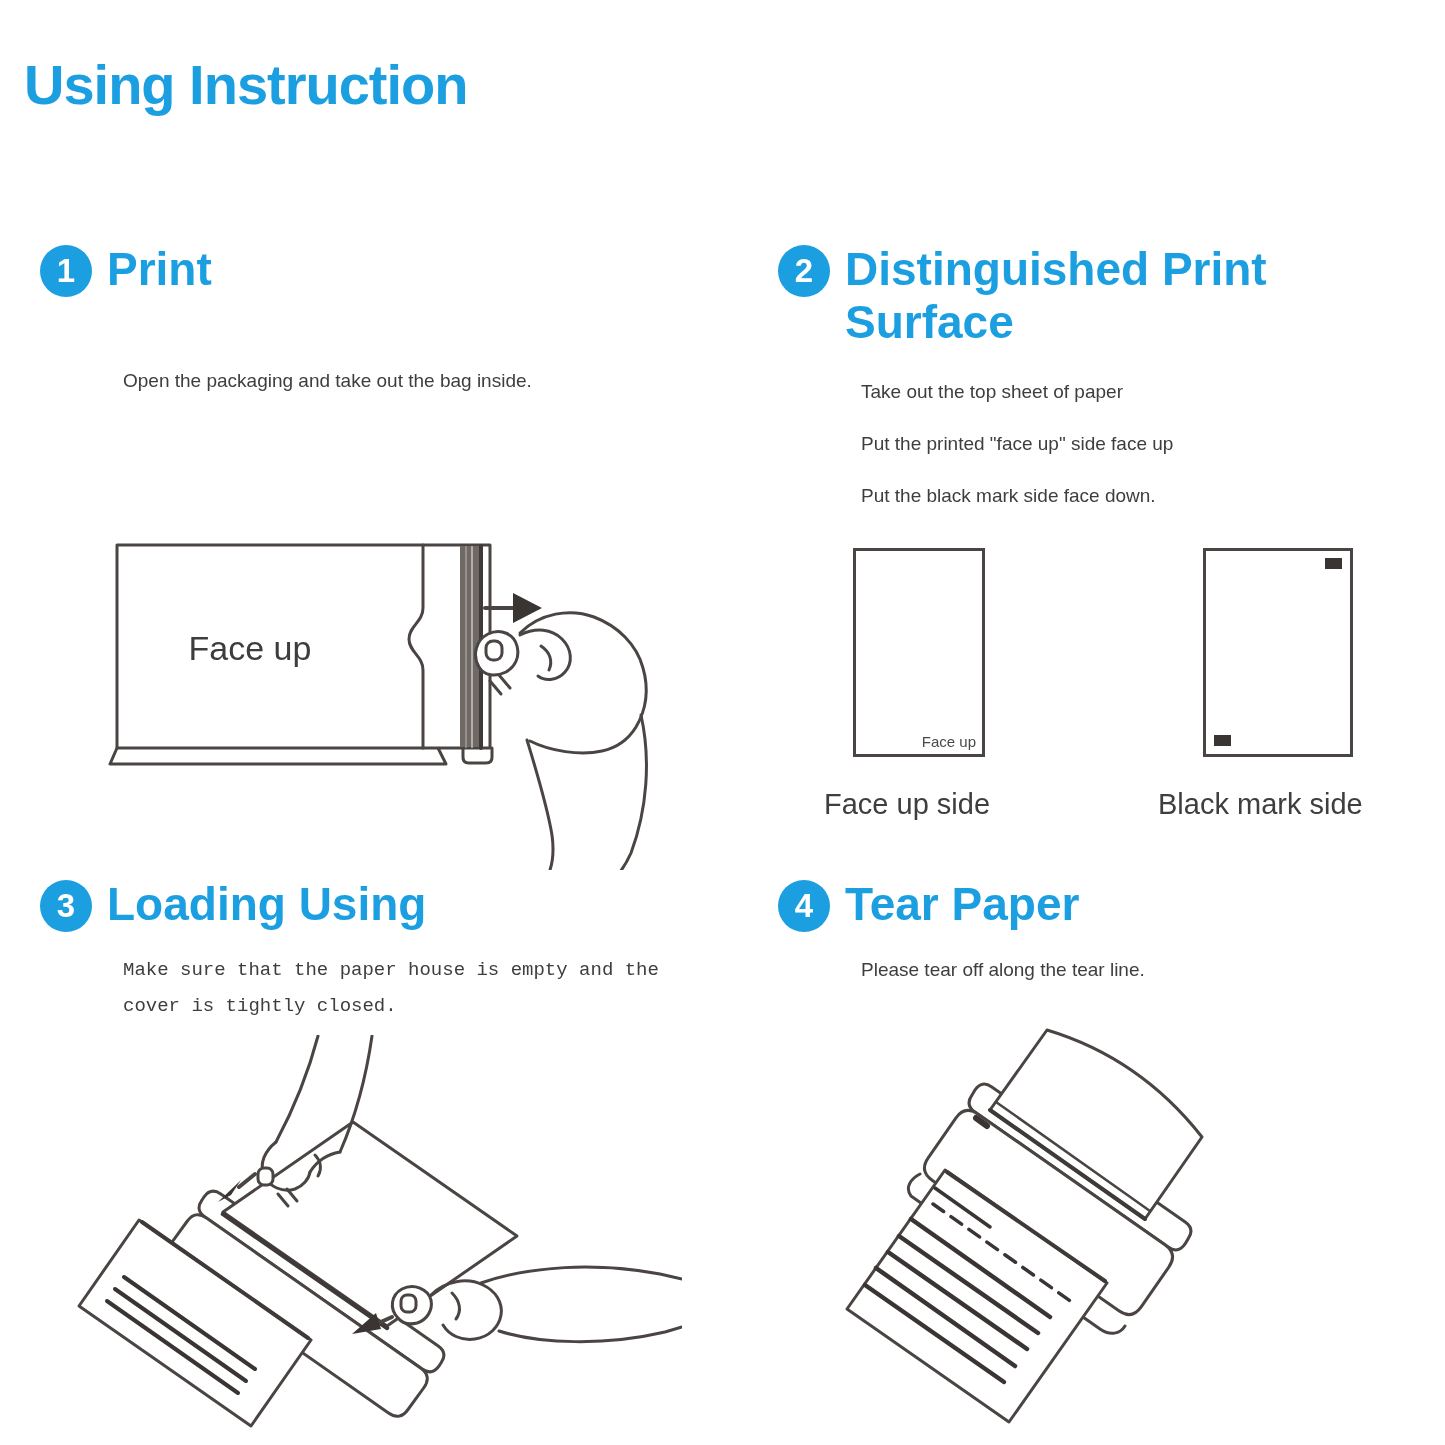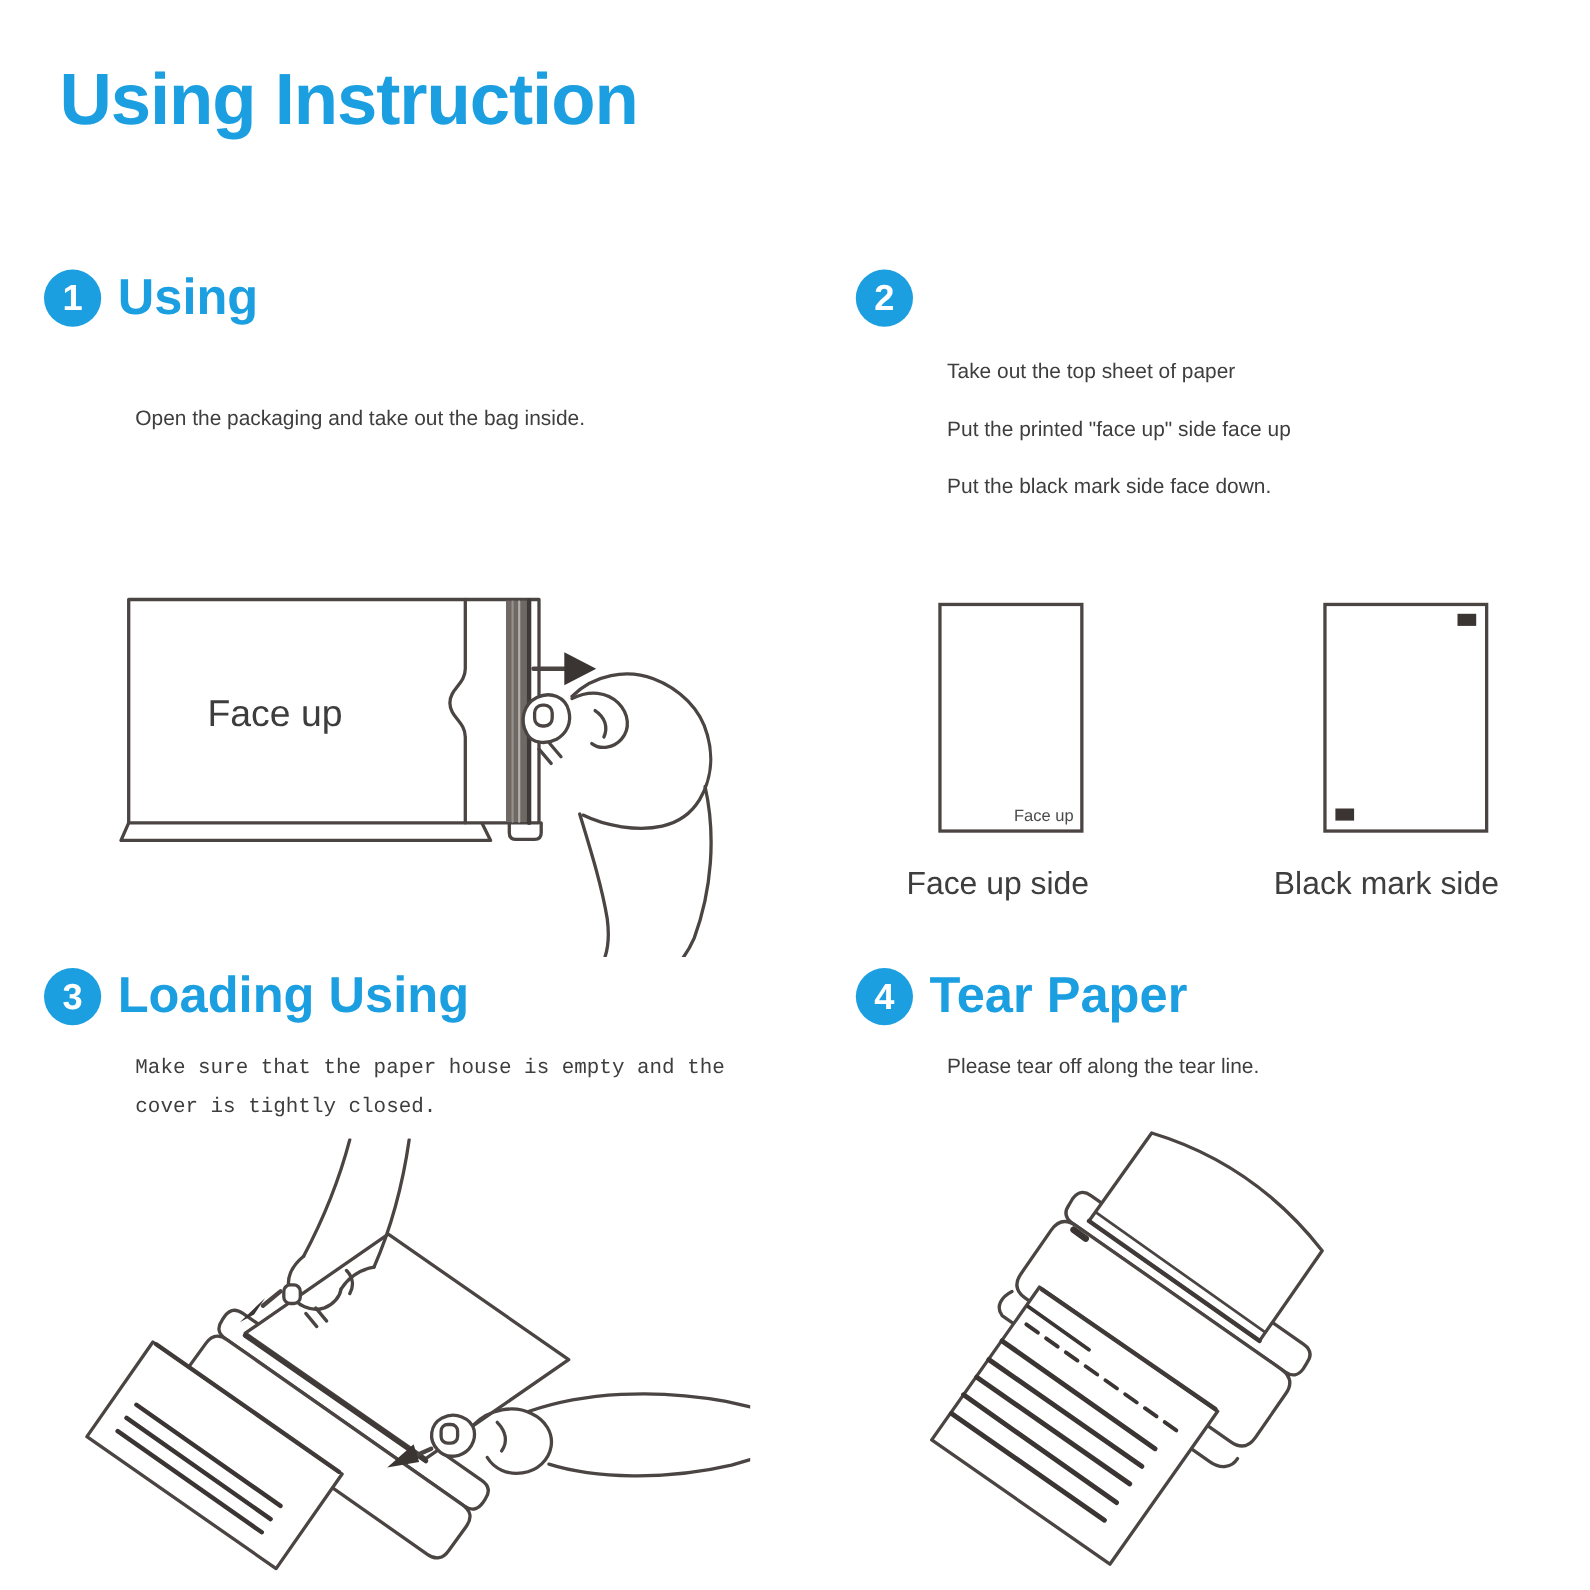--- a/index.html
+++ b/index.html
@@ -7,22 +7,22 @@
     --body:#3e3e3e;
     --line:#4a4442;
     --ink:#3a3433;
   }
   html,body{margin:0;padding:0;background:#fff;}
   .page{
     position:relative;width:1445px;height:1445px;background:#ffffff;
     font-family:"Liberation Sans",sans-serif;overflow:hidden;
   }
   .title{
-    position:absolute;left:54px;top:52px;margin:0;
-    font-size:66px;font-weight:700;color:var(--accent);
+    position:absolute;left:24px;top:52px;margin:0;
+    font-size:56px;font-weight:700;color:var(--accent);
     letter-spacing:-1px;white-space:nowrap;
   }
   .step{position:absolute;}
   .step-header{display:flex;align-items:flex-start;gap:15px;}
   .badge{
     flex:0 0 auto;width:52px;height:52px;border-radius:50%;
     background:var(--accent);color:#fff;font-size:33px;font-weight:700;
     display:flex;align-items:center;justify-content:center;margin-top:2px;
   }
   .step-heading{
@@ -60,21 +60,21 @@
 </head>
 <body>
 
 <div class="page">
 
   <h1 class="title">Using Instruction</h1>
 
   <section class="step" id="step1">
     <div class="step-header">
       <span class="badge">1</span>
-      <h2 class="step-heading">Using</h2>
+      <h2 class="step-heading">Print</h2>
     </div>
     <div class="step-body">
       <p>Open the packaging and take out the bag inside.</p>
     </div>
   </section>
 
   <svg class="art" style="left:100px;top:505px;" width="580" height="365" viewBox="0 0 580 365">
     <g stroke="#4a4442" stroke-width="3" fill="none" stroke-linecap="round" stroke-linejoin="round">
 
       <path d="M17,243 L10,259 L346,259 L338,243"></path>
@@ -108,20 +108,21 @@
         <path d="M399,170 l11,13"></path>
         <path d="M427,235 C437,268 447,300 452,330 C454,345 453,356 450,365"></path>
         <path d="M541,210 C551,255 547,305 531,348 C527,357 523,363 520,367"></path>
       </g>
     </g>
   </svg>
 
   <section class="step" id="step2">
     <div class="step-header">
       <span class="badge">2</span>
+      <h2 class="step-heading">Distinguished Print Surface</h2>
     </div>
     <div class="step-body">
       <p>Take out the top sheet of paper</p>
       <p>Put the printed "face up" side face up</p>
       <p>Put the black mark side face down.</p>
     </div>
   </section>
 
   <div class="sheets">
     <div class="sheet sheet-faceup">

